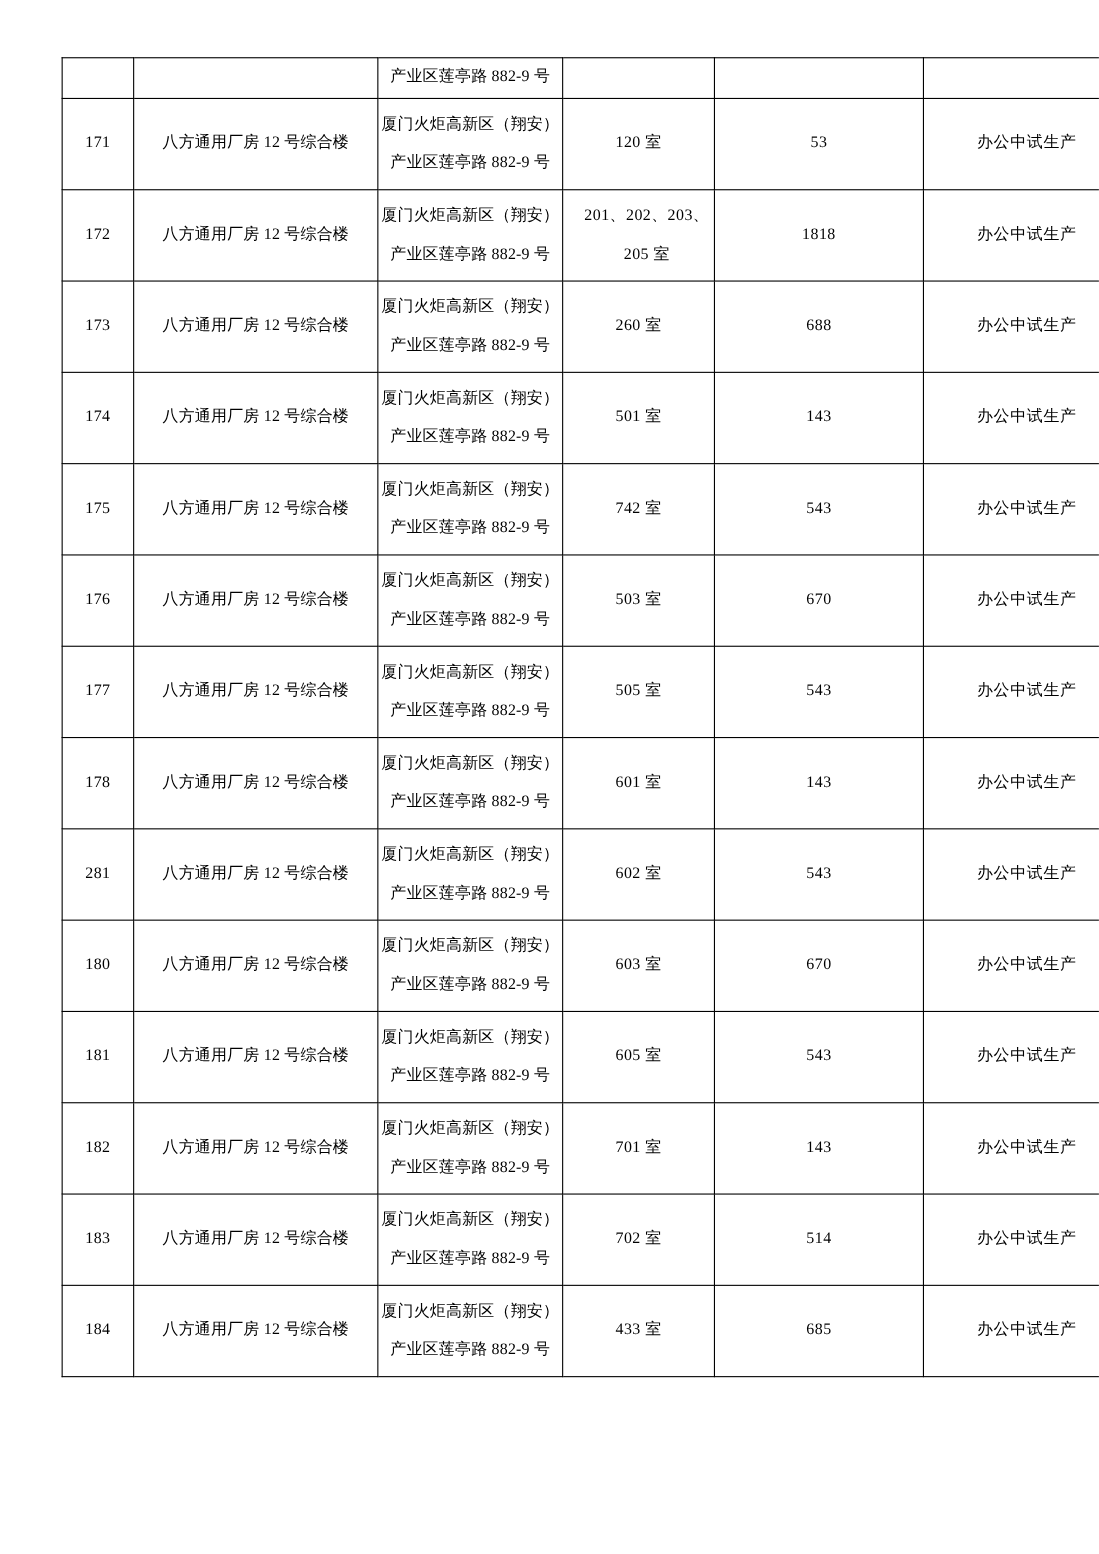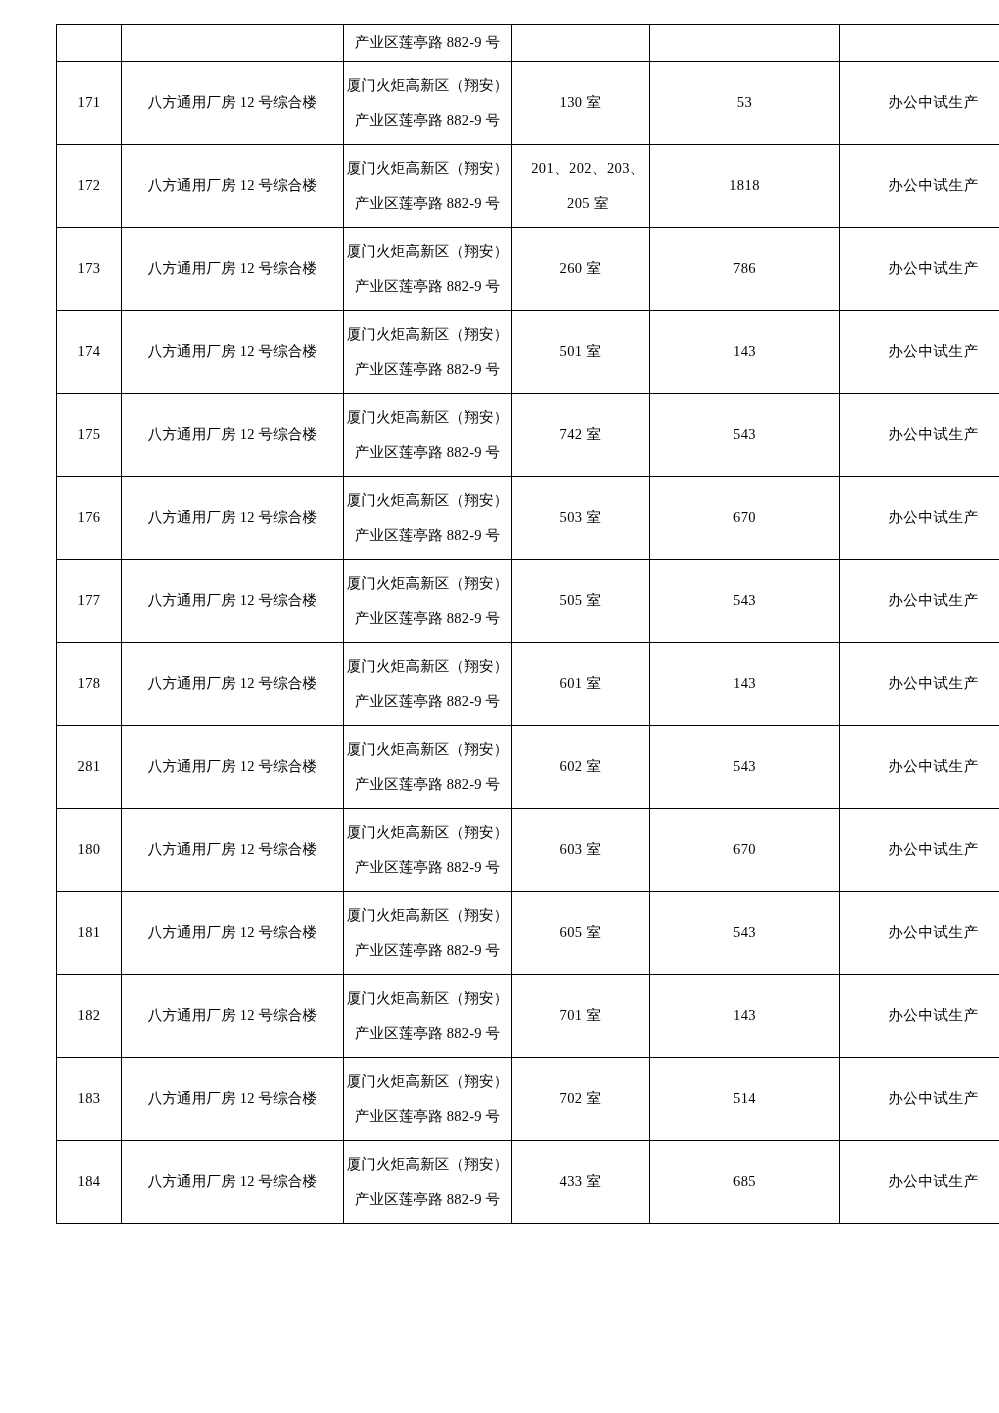--- a/index.html
+++ b/index.html
@@ -12,21 +12,21 @@
     height: 1413px;
     font-family: "Liberation Serif", "DejaVu Serif", serif;
     color: #000000;
     -webkit-font-smoothing: antialiased;
   }
   .page {
     position: relative;
     width: 905px;
     height: 1413px;
     box-sizing: border-box;
-    padding: 24px 56px 0 56px;
+    padding: 52px 56px 0 56px;
   }
   table.doc-table {
     border-collapse: collapse;
     width: 887px;
     table-layout: fixed;
   }
   table.doc-table td {
     border: 1px solid #000000;
     text-align: center;
     vertical-align: middle;
@@ -112,21 +112,21 @@
 
       <tr class="row-std">
         <td class="idx-cell">171</td>
         <td class="name-cell">八方通用厂房 12 号综合楼</td>
         <td>
           <div class="cell-inner">
             <span class="addr-line">厦门火炬高新区（翔安）</span>
             <span class="addr-line">产业区莲亭路 882-9 号</span>
           </div>
         </td>
-        <td class="num-cell">130 室</td>
+        <td class="num-cell">120 室</td>
         <td class="num-cell">53</td>
         <td class="use-cell">办公中试生产</td>
       </tr>
 
       <tr class="row-std">
         <td class="idx-cell">172</td>
         <td class="name-cell">八方通用厂房 12 号综合楼</td>
         <td>
           <div class="cell-inner">
             <span class="addr-line">厦门火炬高新区（翔安）</span>
@@ -146,21 +146,21 @@
       <tr class="row-std">
         <td class="idx-cell">173</td>
         <td class="name-cell">八方通用厂房 12 号综合楼</td>
         <td>
           <div class="cell-inner">
             <span class="addr-line">厦门火炬高新区（翔安）</span>
             <span class="addr-line">产业区莲亭路 882-9 号</span>
           </div>
         </td>
         <td class="num-cell">260 室</td>
-        <td class="num-cell">786</td>
+        <td class="num-cell">688</td>
         <td class="use-cell">办公中试生产</td>
       </tr>
 
       <tr class="row-std">
         <td class="idx-cell">174</td>
         <td class="name-cell">八方通用厂房 12 号综合楼</td>
         <td>
           <div class="cell-inner">
             <span class="addr-line">厦门火炬高新区（翔安）</span>
             <span class="addr-line">产业区莲亭路 882-9 号</span>

